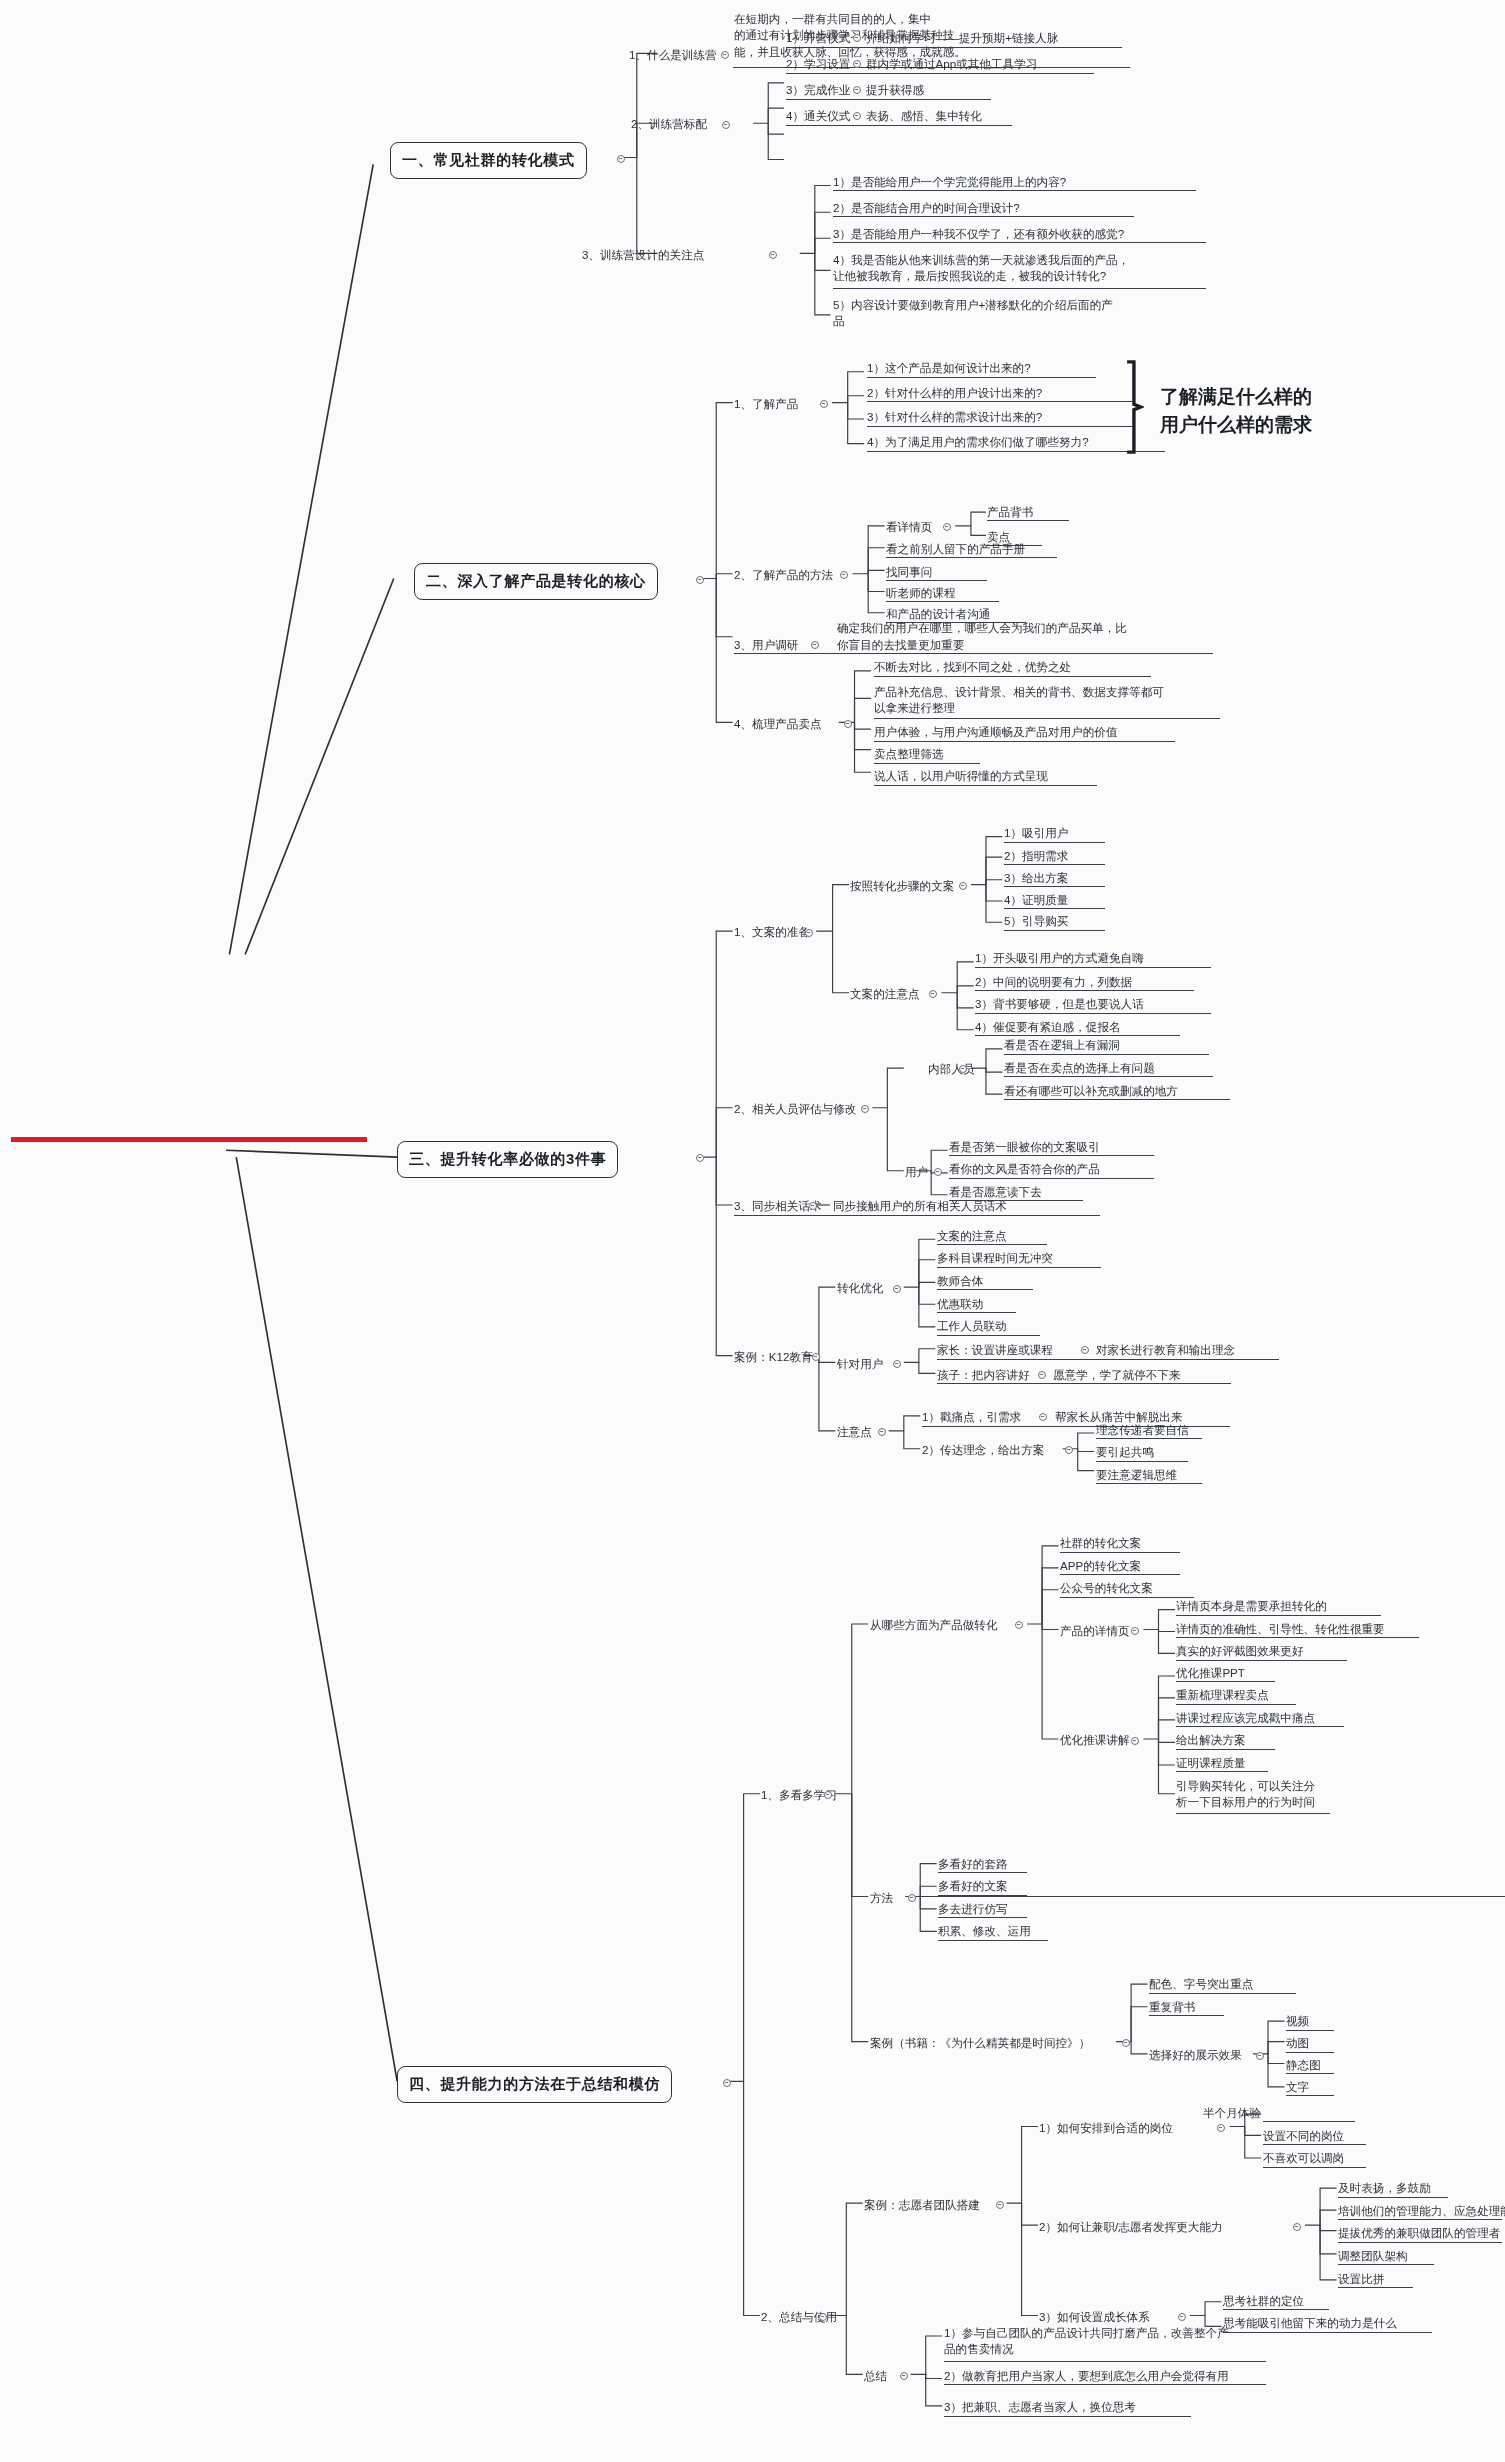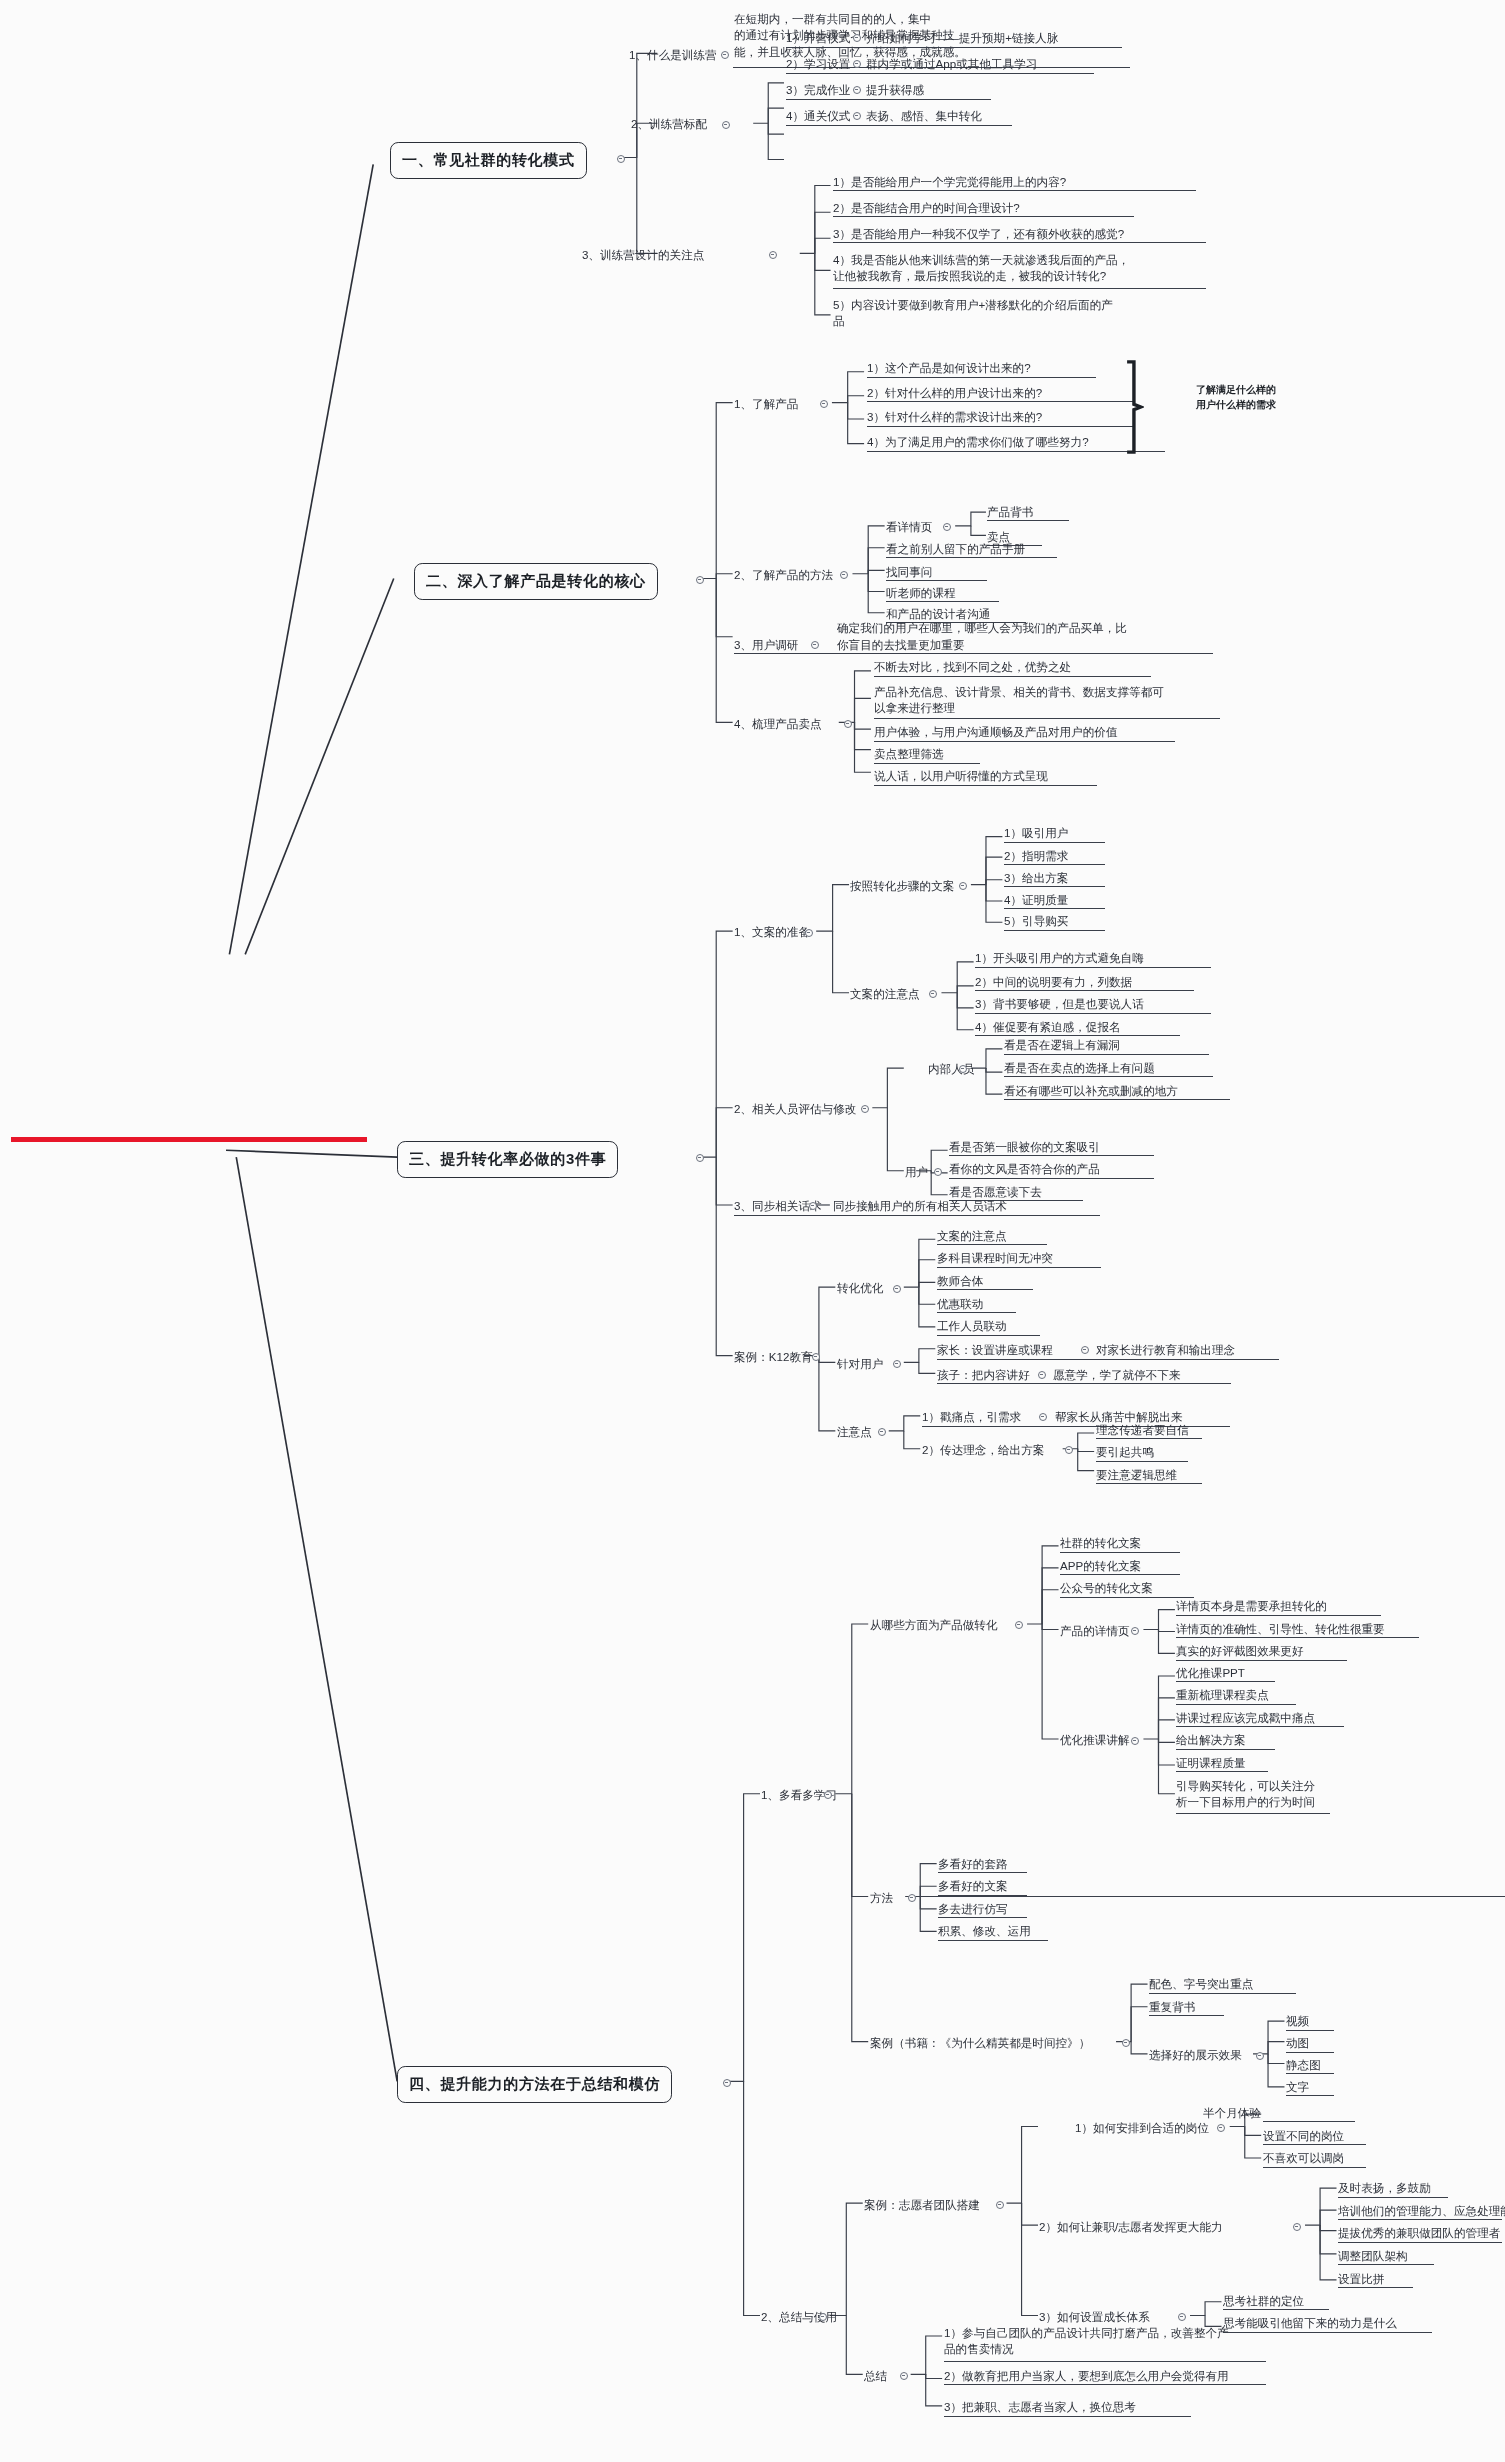--- a/index.html
+++ b/index.html
@@ -63,21 +63,21 @@
     border-radius:50%;
     background:#fbfbfb;
   }
   .bullet.minus:after{
     content:"";
     position:absolute;left:1px;top:1.8px;width:3.4px;height:0;
     border-top:1px solid #6c727e;
   }
   .callout{
     position:absolute;
-    font-size:10px;font-weight:bold;line-height:1.45;
+    font-size:19px;font-weight:bold;line-height:1.45;
     color:#1c2026;
     white-space:nowrap;
     text-align:center;
   }
   .brace{position:absolute;}
 </style>
 </head>
 <body>
 
 <div id="map">
@@ -541,21 +541,21 @@
 <div class="nd-ul" style="left:1286px;top:2073px;width:48px;"></div>
 <div class="node" style="left:1286px;top:2079px;"><span>文字</span></div>
 <div class="nd-ul" style="left:1286px;top:2095px;width:48px;"></div>
 
 <div class="node" style="left:761px;top:2309px;"><span>2、总结与使用</span></div>
 <span class="bullet minus" style="left:819px;top:2313px;"></span>
 
 <div class="node" style="left:864px;top:2197px;"><span>案例：志愿者团队搭建</span></div>
 <span class="bullet minus" style="left:996px;top:2201px;"></span>
 
-<div class="node" style="left:1039px;top:2120px;margin-left:36px;"><span>1）如何安排到合适的岗位</span></div>
+<div class="node" style="left:1039px;top:2120px;"><span>1）如何安排到合适的岗位</span></div>
 <span class="bullet minus" style="left:1217px;top:2124px;"></span>
 <div class="node" style="left:1203px;top:2105px;"><span>半个月体验</span></div>
 <div class="nd-ul" style="left:1263px;top:2121px;width:92px;"></div>
 <div class="node" style="left:1263px;top:2128px;"><span>设置不同的岗位</span></div>
 <div class="nd-ul" style="left:1263px;top:2144px;width:103px;"></div>
 <div class="node" style="left:1263px;top:2150px;"><span>不喜欢可以调岗</span></div>
 <div class="nd-ul" style="left:1263px;top:2167px;width:103px;"></div>
 
 <div class="node" style="left:1039px;top:2219px;"><span>2）如何让兼职/志愿者发挥更大能力</span></div>
 <span class="bullet minus" style="left:1293px;top:2223px;"></span>

